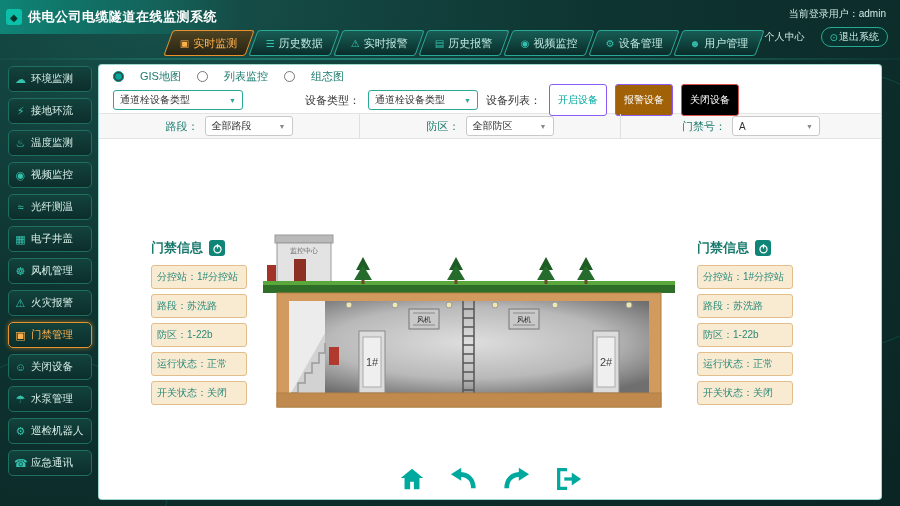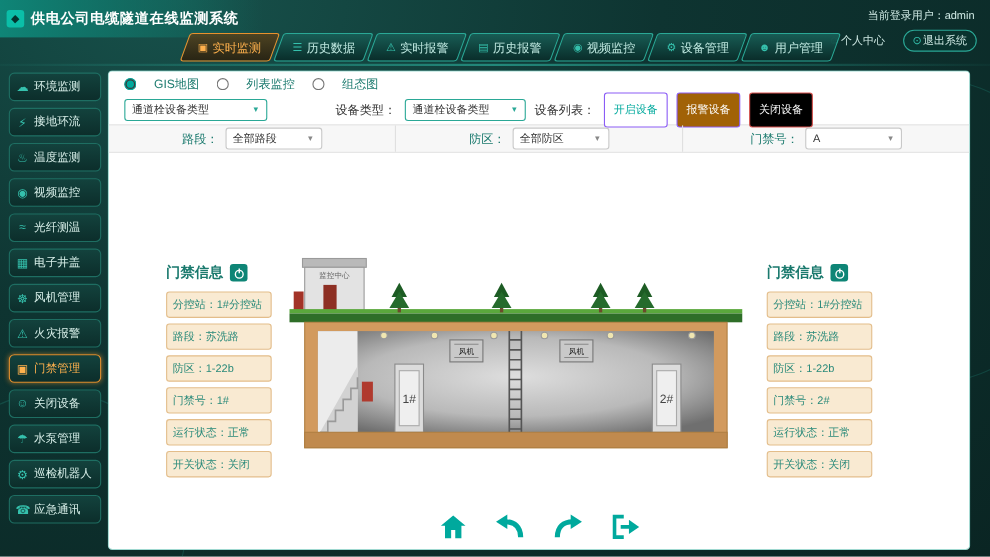--- a/index.html
+++ b/index.html
@@ -286,21 +286,20 @@
         <span class="power-btn">
           <svg viewBox="0 0 14 14" width="11" height="11">
               <circle cx="7" cy="8" r="4.5" fill="none" stroke="#fff" stroke-width="1.6"></circle>
               <line x1="7" y1="1.5" x2="7" y2="7" stroke="#fff" stroke-width="1.6"></line>
             </svg>
         </span>
       </div>
       <div class="field">分控站：1#分控站</div>
       <div class="field">路段：苏洗路</div>
       <div class="field">防区：1-22b</div>
-      <div class="field">门禁号：1#</div>
       <div class="field">运行状态：正常</div>
       <div class="field">开关状态：关闭</div>
     </div>
 
     <div class="tunnel">
       <svg viewBox="0 0 412 196" width="412" height="196">
         <defs>
           <radialGradient id="tg" cx="50%" cy="45%" r="65%">
             <stop offset="0%" stop-color="#dedede"></stop>
             <stop offset="60%" stop-color="#b9b9b9"></stop>
@@ -401,21 +400,20 @@
         <span class="power-btn">
           <svg viewBox="0 0 14 14" width="11" height="11">
               <circle cx="7" cy="8" r="4.5" fill="none" stroke="#fff" stroke-width="1.6"></circle>
               <line x1="7" y1="1.5" x2="7" y2="7" stroke="#fff" stroke-width="1.6"></line>
             </svg>
         </span>
       </div>
       <div class="field">分控站：1#分控站</div>
       <div class="field">路段：苏洗路</div>
       <div class="field">防区：1-22b</div>
-      <div class="field">门禁号：2#</div>
       <div class="field">运行状态：正常</div>
       <div class="field">开关状态：关闭</div>
     </div>
 
   </div>
 
   <div class="bottom-nav">
     <div class="nav-btn">
       <svg viewBox="0 0 30 28">
           <path d="M15 3 L27 13 h-4 v12 h-6 v-8 h-4 v8 H7 V13 H3 Z" fill="currentColor"></path>

